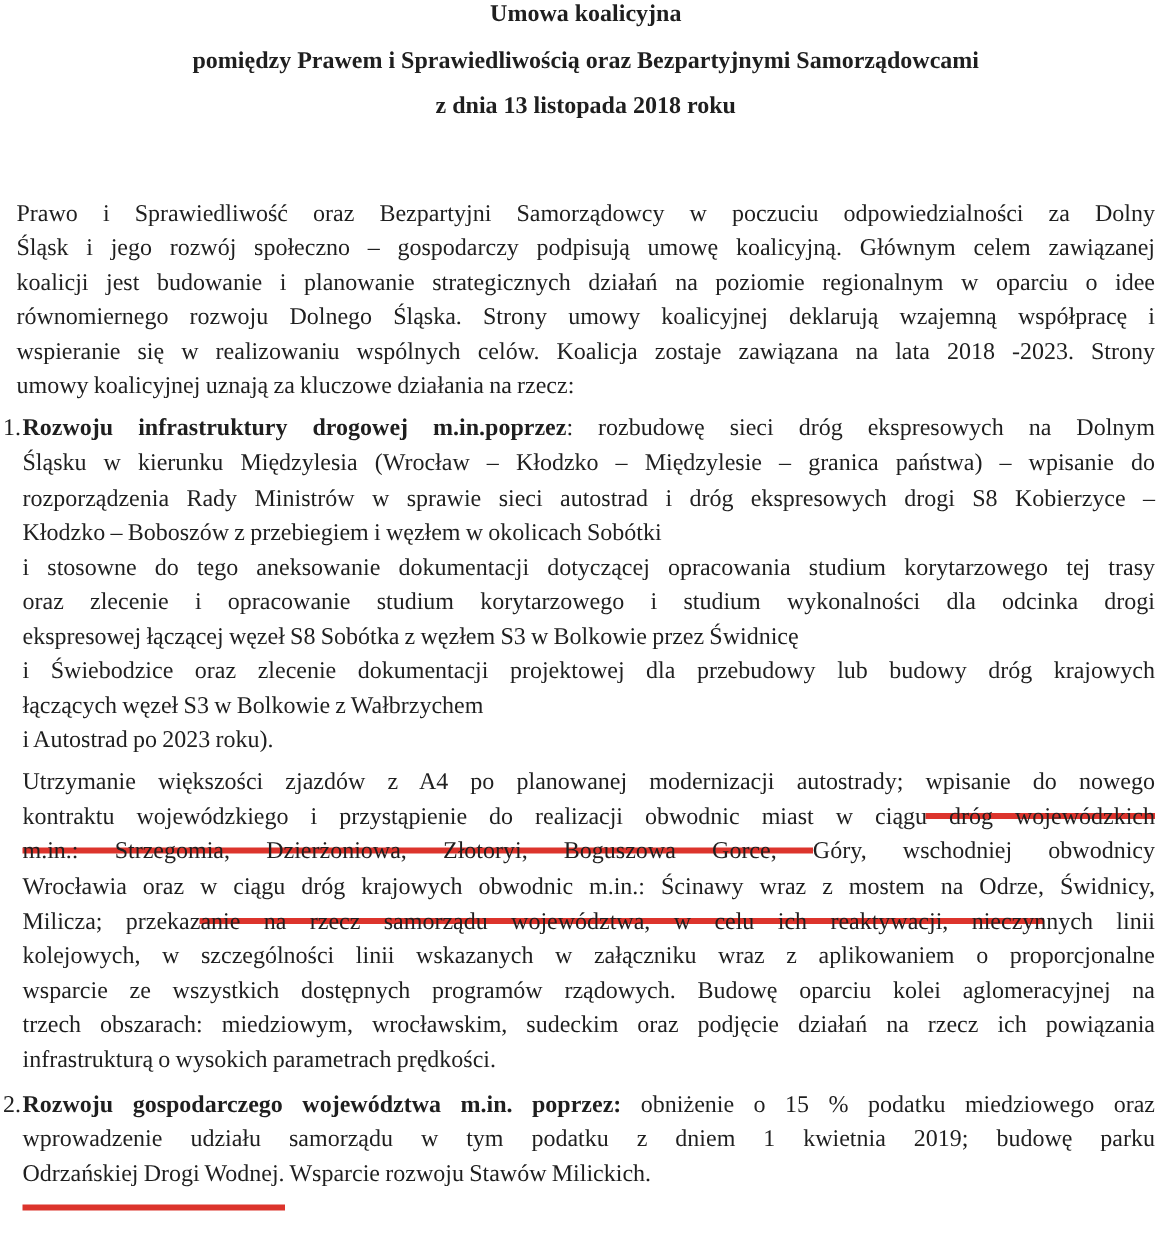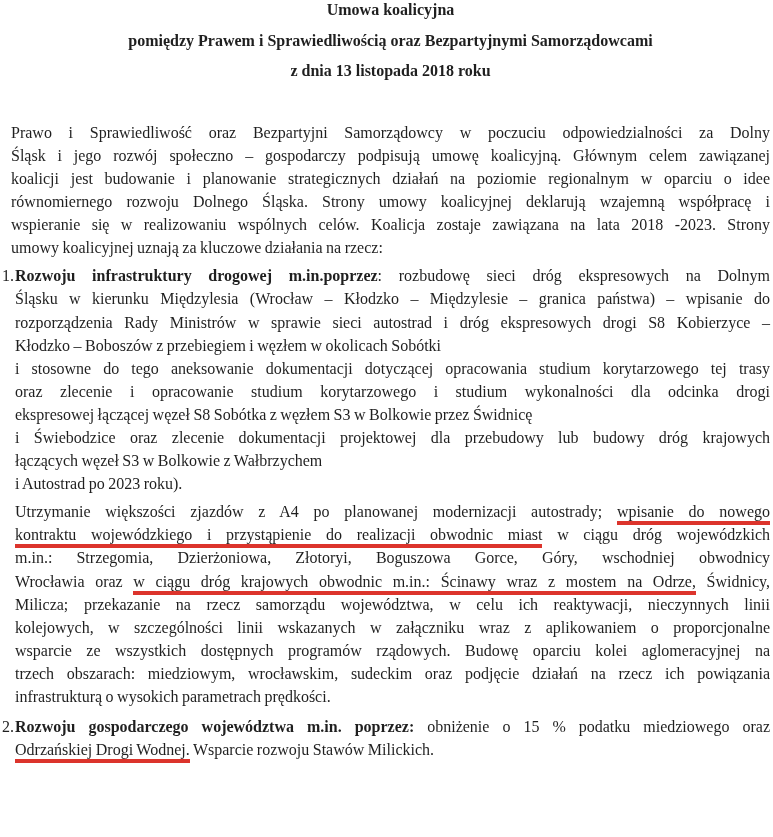--- a/index.html
+++ b/index.html
@@ -21,21 +21,21 @@
   }
   .title-block {
     margin-top: -5px;
     text-align: center;
     font-weight: 700;
   }
   .title-line {
     line-height: 30.6px;
   }
   .intro {
-    margin-top: 34px;
+    margin-top: 44px;
   }
   .line {
     text-align: justify;
     word-spacing: -0.5px;
   }
   .line.j {
     text-align-last: justify;
     -moz-text-align-last: justify;
   }
   .item {
@@ -53,21 +53,21 @@
     width: 14px;
   }
   .block2 {
     margin-top: 5px;
   }
   .b {
     font-weight: 700;
   }
   .u {
     border-bottom: 4px solid var(--u, #dc342c);
-    padding-bottom: 1px;
+    padding-bottom: 12px;
   }
 </style>
 </head>
 <body style="--u: #dc342c; color: rgb(31, 31, 31); background: rgb(255, 255, 255);">
 
 <div class="doc">
 
   <div class="title-block">
     <div class="title-line">Umowa koalicyjna</div>
     <div class="title-line">pomiędzy Prawem i Sprawiedliwością oraz Bezpartyjnymi Samorządowcami</div>
@@ -107,18 +107,19 @@
           <div class="line j"><span>kolejowych, w szczególności linii wskazanych w załączniku wraz z aplikowaniem o proporcjonalne</span></div>
           <div class="line j"><span>wsparcie ze wszystkich dostępnych programów rządowych. Budowę oparciu kolei aglomeracyjnej na</span></div>
           <div class="line j"><span>trzech obszarach: miedziowym, wrocławskim, sudeckim oraz podjęcie działań na rzecz ich powiązania</span></div>
           <div class="line"><span>infrastrukturą o wysokich parametrach prędkości.</span></div>
         </div>
       </div>
       <div class="item item-2">
         <span class="num">2.</span>
         <div class="block">
           <div class="line j"><span class="b">Rozwoju gospodarczego województwa m.in. poprzez:</span><span> obniżenie o 15 % podatku miedziowego oraz</span></div>
+          <div class="line j"><span>wprowadzenie udziału samorządu w tym podatku z dniem 1 kwietnia 2019; budowę parku</span></div>
           <div class="line"><span class="u">Odrzańskiej Drogi Wodnej.</span><span> Wsparcie rozwoju Stawów Milickich.</span></div>
         </div>
       </div>
     </div>
 
 </div>
 
 </body></html>

